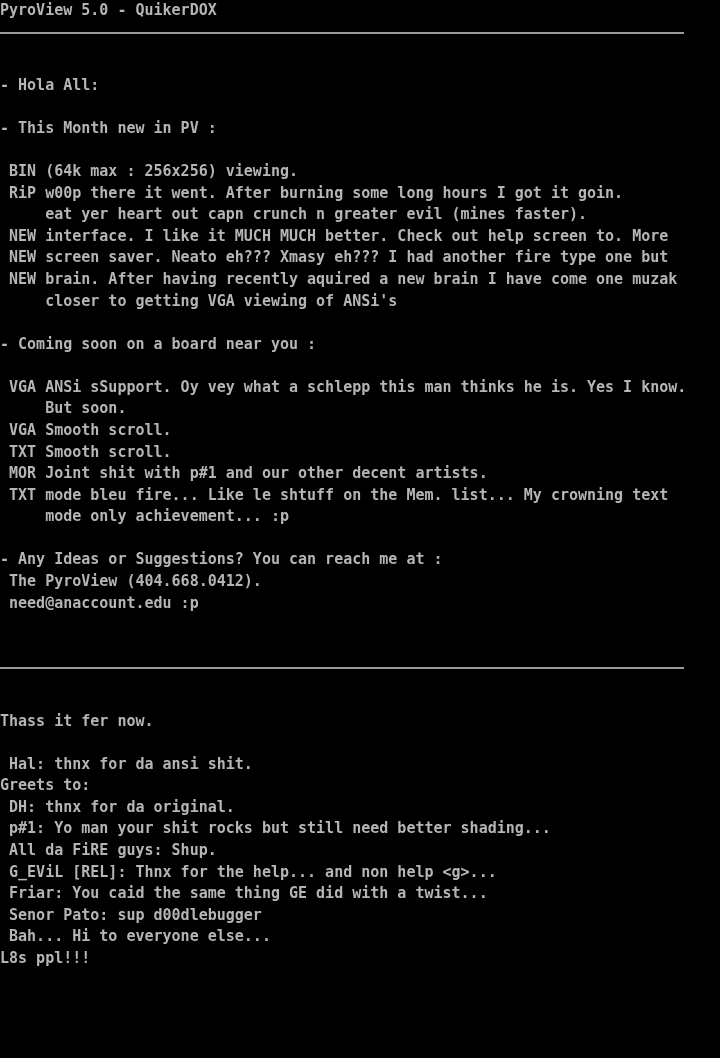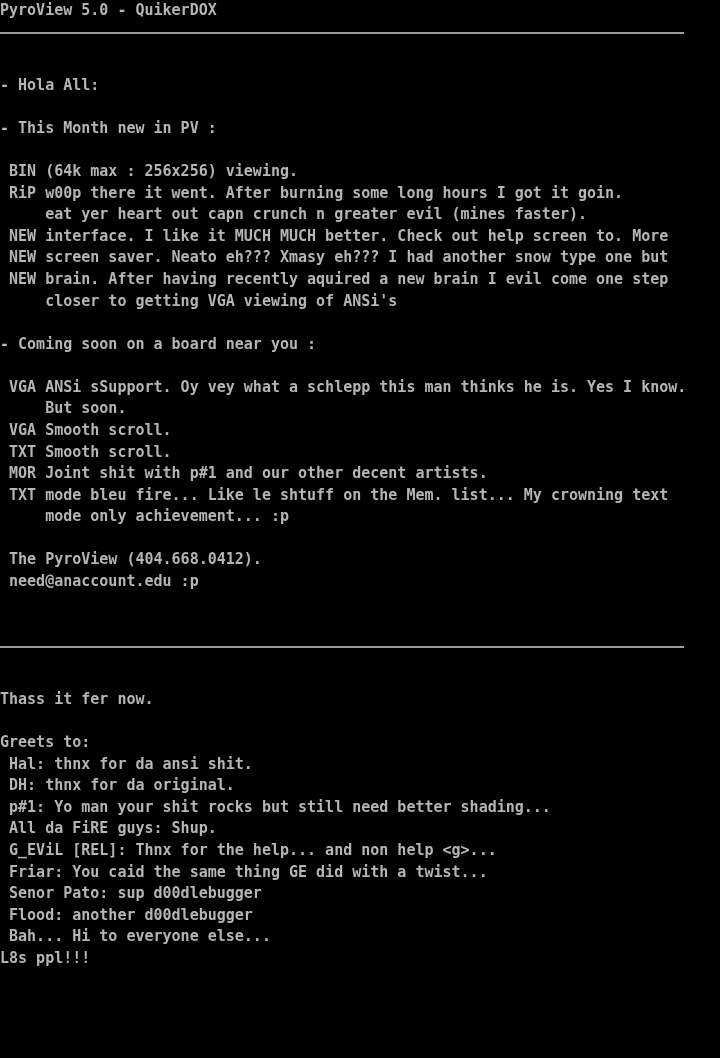--- a/index.html
+++ b/index.html
@@ -43,46 +43,46 @@
     <div class="row rule-row"><div class="rule"></div></div>
     <div class="row"></div>
     <div class="row">- Hola All:</div>
     <div class="row"></div>
     <div class="row">- This Month new in PV :</div>
     <div class="row"></div>
     <div class="row"> BIN (64k max : 256x256) viewing.</div>
     <div class="row"> RiP w00p there it went. After burning some long hours I got it goin.</div>
     <div class="row">     eat yer heart out capn crunch n greater evil (mines faster).</div>
     <div class="row"> NEW interface. I like it MUCH MUCH better. Check out help screen to. More</div>
-    <div class="row"> NEW screen saver. Neato eh??? Xmasy eh??? I had another snow type one but</div>
-    <div class="row"> NEW brain. After having recently aquired a new brain I evil come one step</div>
+    <div class="row"> NEW screen saver. Neato eh??? Xmasy eh??? I had another fire type one but</div>
+    <div class="row"> NEW brain. After having recently aquired a new brain I have come one muzak</div>
     <div class="row">     closer to getting VGA viewing of ANSi's</div>
     <div class="row"></div>
     <div class="row">- Coming soon on a board near you :</div>
     <div class="row"></div>
     <div class="row"> VGA ANSi sSupport. Oy vey what a schlepp this man thinks he is. Yes I know.</div>
     <div class="row">     But soon.</div>
     <div class="row"> VGA Smooth scroll.</div>
     <div class="row"> TXT Smooth scroll.</div>
     <div class="row"> MOR Joint shit with p#1 and our other decent artists.</div>
     <div class="row"> TXT mode bleu fire... Like le shtuff on the Mem. list... My crowning text</div>
     <div class="row">     mode only achievement... :p</div>
     <div class="row"></div>
+    <div class="row">- Any Ideas or Suggestions? You can reach me at :</div>
     <div class="row"> The PyroView (404.668.0412).</div>
     <div class="row"> need@anaccount.edu :p</div>
     <div class="row"></div>
     <div class="row"></div>
     <div class="row rule-row"><div class="rule"></div></div>
     <div class="row"></div>
     <div class="row">Thass it fer now.</div>
     <div class="row"></div>
+    <div class="row"> Hal: thnx for da ansi shit.</div>
     <div class="row">Greets to:</div>
-    <div class="row"> Hal: thnx for da ansi shit.</div>
     <div class="row"> DH: thnx for da original.</div>
     <div class="row"> p#1: Yo man your shit rocks but still need better shading...</div>
     <div class="row"> All da FiRE guys: Shup.</div>
     <div class="row"> G_EViL [REL]: Thnx for the help... and non help &lt;g&gt;...</div>
     <div class="row"> Friar: You caid the same thing GE did with a twist...</div>
     <div class="row"> Senor Pato: sup d00dlebugger</div>
-    <div class="row"> Flood: another d00dlebugger</div>
     <div class="row"> Bah... Hi to everyone else...</div>
     <div class="row">L8s ppl!!!</div>
   </div>
 
 </body></html>

